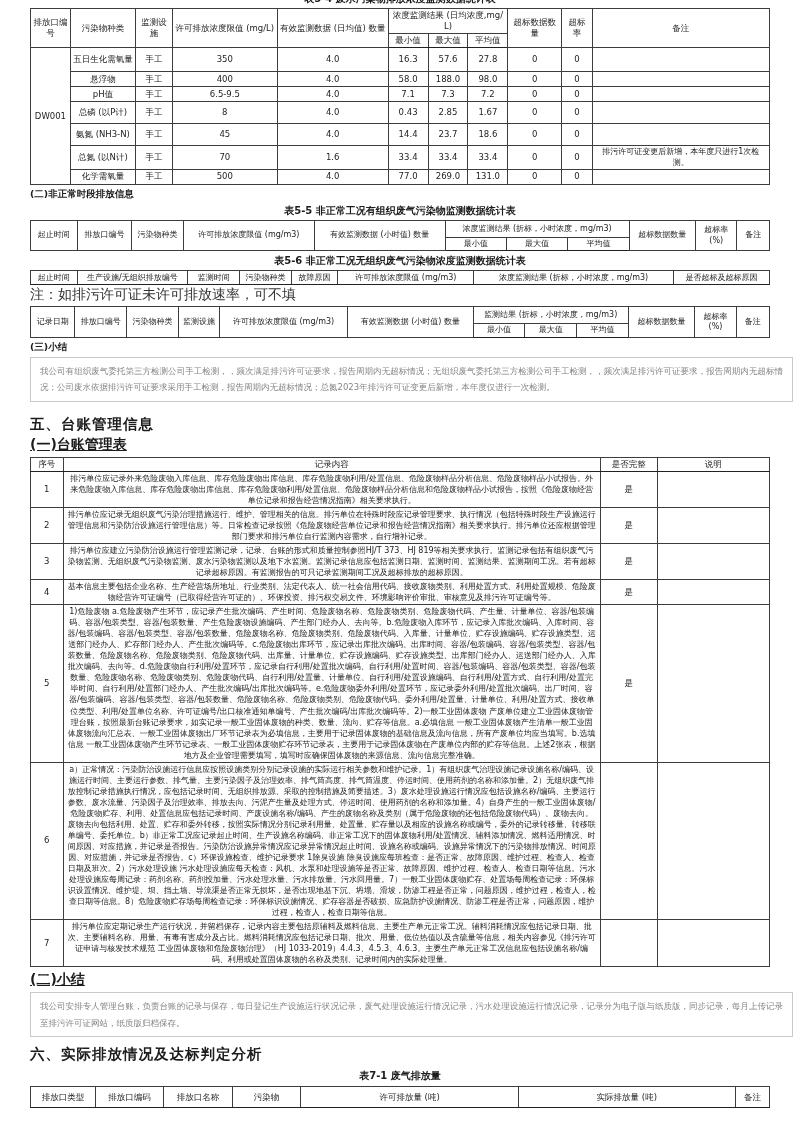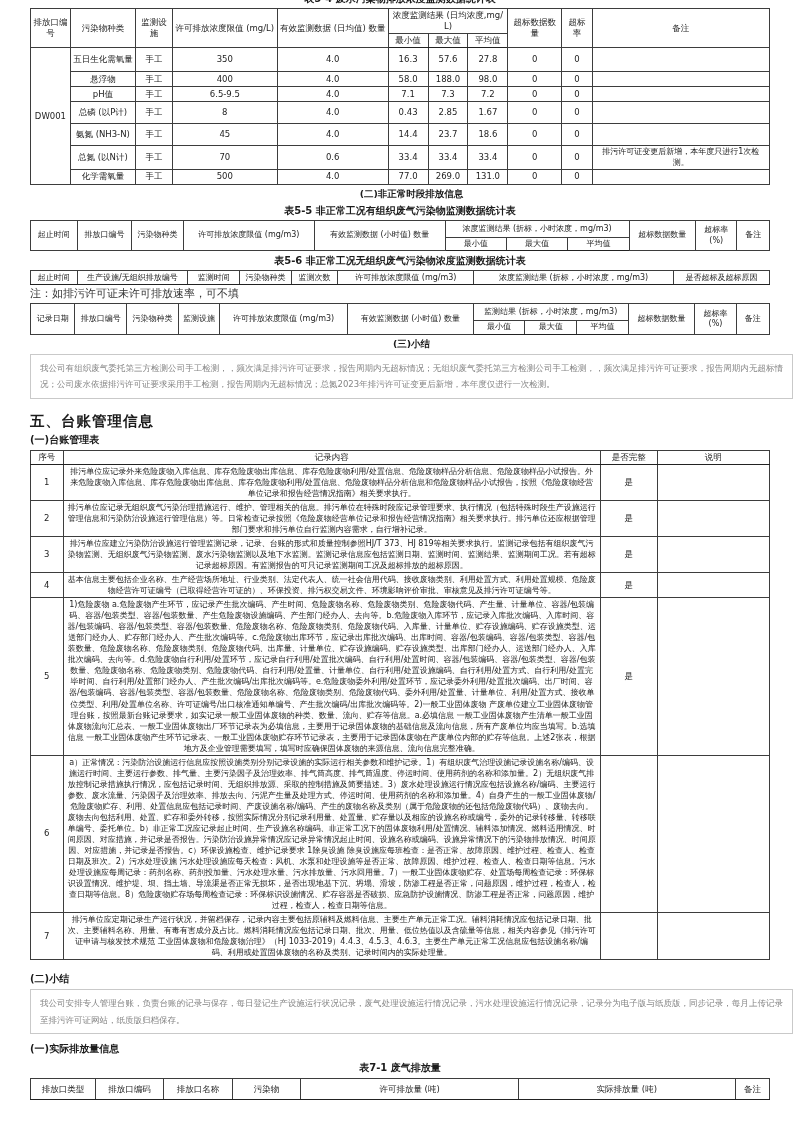--- a/index.html
+++ b/index.html
@@ -12,24 +12,24 @@
   .page { padding:0 7px 0 30px; }
   table { border-collapse:collapse; width:740px; table-layout:fixed; border:1.5px solid #222; }
   th,td {
     border:1px solid #3d3d3d; font-size:8.5px; font-weight:normal;
     text-align:center; vertical-align:middle; padding:1px 2px;
     line-height:1.3; word-break:break-all; overflow:hidden;
   }
   thead tr:last-child th { border-bottom:1.5px solid #222; }
   .tt { text-align:center; font-size:10px; font-weight:bold; margin:3px 0 2px; width:740px; }
   .clip { margin-top:-8px; }
-  .h-small { font-size:9.5px; font-weight:bold; margin:3px 0 1px;text-align:center; }
+  .h-small { font-size:9.5px; font-weight:bold; margin:3px 0 1px; }
   .h-big { font-size:14.5px; font-weight:bold; margin:13px 0 2px; letter-spacing:1px; }
-  .h-sub { font-size:10px; font-weight:bold; margin:0 0 3px; }
-  .note { font-size:11px; color:#333; margin:1px 0 2px; }
+  .h-sub { font-size:14px; font-weight:bold; margin:0 0 3px;text-decoration:underline; }
+  .note { font-size:14px; color:#333; margin:1px 0 2px; }
   .box {
     border:1px solid #c9c9c9; color:#858585; font-size:8.5px;
     line-height:1.95; padding:5px 9px; margin:3px 0 8px; width:763px;
     text-align:justify;
   }
   .t61 td.content { font-size:8px; line-height:1.38; text-align:center; padding:1px 4px; }
   .small-cell { font-size:8px; }
 </style>
 </head>
 <body>
@@ -128,21 +128,21 @@
         <td>23.7</td>
         <td>18.6</td>
         <td>0</td>
         <td>0</td>
         <td class="small-cell"></td>
       </tr>
       <tr style="height:23px">
         <td>总氮 (以N计)</td>
         <td>手工</td>
         <td>70</td>
-        <td>0.6</td>
+        <td>1.6</td>
         <td>33.4</td>
         <td>33.4</td>
         <td>33.4</td>
         <td>0</td>
         <td>0</td>
         <td class="small-cell">排污许可证变更后新增，本年度只进行1次检测。</td>
       </tr>
       <tr style="height:15px">
         <td>化学需氧量</td>
         <td>手工</td>
@@ -206,21 +206,21 @@
         <col style="width:18.4%">
         <col style="width:27.0%">
         <col style="width:13.0%">
     </colgroup>
     <thead>
       <tr style="height:14px">
         <th style="font-size:8px">起止时间</th>
         <th style="font-size:8px">生产设施/无组织排放编号</th>
         <th style="font-size:8px">监测时间</th>
         <th style="font-size:8px">污染物种类</th>
-        <th style="font-size:8px">监测次数</th>
+        <th style="font-size:8px">故障原因</th>
         <th style="font-size:8px">许可排放浓度限值 (mg/m3)</th>
         <th style="font-size:8px">浓度监测结果 (折标，小时浓度，mg/m3)</th>
         <th style="font-size:8px">是否超标及超标原因</th>
       </tr>
     </thead>
   </table>
   <div class="note">注：如排污许可证未许可排放速率，可不填</div>
 
   <table>
     <colgroup>
@@ -317,24 +317,24 @@
       </tr>
       <tr>
         <td>7</td>
         <td class="content">排污单位应定期记录生产运行状况，并留档保存，记录内容主要包括原辅料及燃料信息、主要生产单元正常工况。辅料消耗情况应包括记录日期、批次、主要辅料名称、用量、有毒有害成分及占比。燃料消耗情况应包括记录日期、批次、用量、低位热值以及含硫量等信息，相关内容参见《排污许可证申请与核发技术规范 工业固体废物和危险废物治理》（HJ 1033-2019）4.4.3、4.5.3、4.6.3。主要生产单元正常工况信息应包括设施名称/编码、利用或处置固体废物的名称及类别、记录时间内的实际处理量。</td>
         <td></td>
         <td></td>
       </tr>
     </tbody>
   </table>
 
-  <div class="h-sub" style="margin-top:12px">(二)小结</div>
+  <div class="h-sub" style="margin-top:4px">(二)小结</div>
   <div class="box">我公司安排专人管理台账，负责台账的记录与保存，每日登记生产设施运行状况记录，废气处理设施运行情况记录，污水处理设施运行情况记录，记录分为电子版与纸质版，同步记录，每月上传记录至排污许可证网站，纸质版归档保存。</div>
 
-  <div class="h-sub">(一)实际排放量信息</div>
+  <div class="h-big" style="margin-top:8px">六、实际排放情况及达标判定分析</div>
   <div class="tt" style="margin:5px 0 3px">表7-1 废气排放量</div>
   <table>
     <colgroup>
       <col style="width:8.8%">
         <col style="width:9.2%">
         <col style="width:9.3%">
         <col style="width:9.3%">
       <col style="width:5.3%">
         <col style="width:5.3%">
         <col style="width:5.3%">

